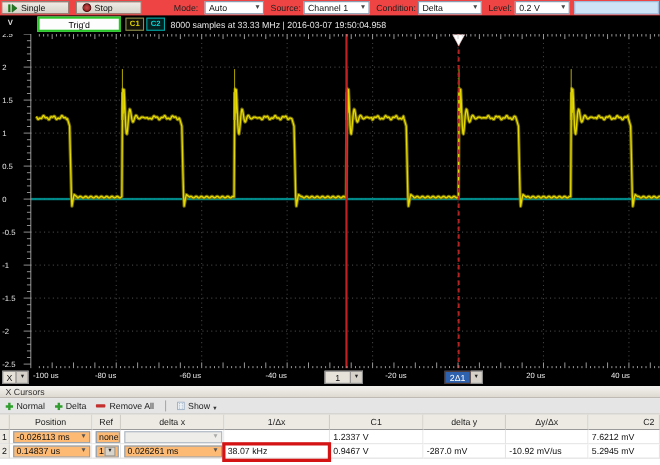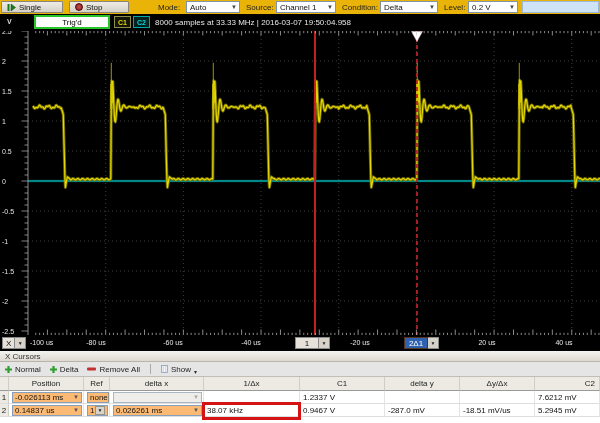--- a/index.html
+++ b/index.html
@@ -2,21 +2,21 @@
 <html><head>
 <meta charset="utf-8">
 <style>
   html,body{margin:0;padding:0;background:#000;}
   *{box-sizing:border-box;}
   .app{position:relative;width:600px;height:423px;overflow:hidden;
        font-family:"Liberation Sans", sans-serif;background:#000;}
 
   
   .toolbar{position:absolute;left:0;top:0;width:600px;height:26px;
-           background:#eab308;border-bottom:1px solid #9c988f;}
+           background:#ef4444;border-bottom:1px solid #9c988f;}
   .tb-btn{position:absolute;top:1px;height:12px;display:flex;align-items:center;gap:3px;
           padding:0 5px;font-size:8px;color:#111;background:linear-gradient(#efece6,#d6d2c9);
           border:1px solid #8a867e;border-radius:1px;cursor:default;}
   .tb-label{position:absolute;top:3px;font-size:8px;color:#222;}
   .tb-combo{position:absolute;top:1px;height:12px;background:#fff;border:1px solid #7f93ab;
             display:flex;align-items:center;justify-content:space-between;
             padding:0 2px 0 3px;font-size:8px;color:#111;}
   .tb-combo .arr{font-size:6px;color:#444;line-height:6px;}
   .tb-blank{position:absolute;top:1px;height:12px;background:#cfe3f6;border:1px solid #9ab8d8;}
   .ico-stop{width:8px;height:8px;border-radius:50%;background:radial-gradient(circle at 3px 3px,#c85050,#8b1414);border:1px solid #4a0a0a;}
@@ -616,19 +616,19 @@
       </div>
       <div class="td">
         <div class="cell-combo">
           <span>0.026261 ms</span>
           <span class="plainarr">▼</span>
         </div>
       </div>
       <div class="td">38.07 kHz</div>
       <div class="td">0.9467 V</div>
       <div class="td">-287.0 mV</div>
-      <div class="td">-18.51 mV/us</div>
+      <div class="td">-10.92 mV/us</div>
       <div class="td">5.2945 mV</div>
     </div>
 
     <div class="red-annot"></div>
   </div>
 </div>
 
 </body></html>

